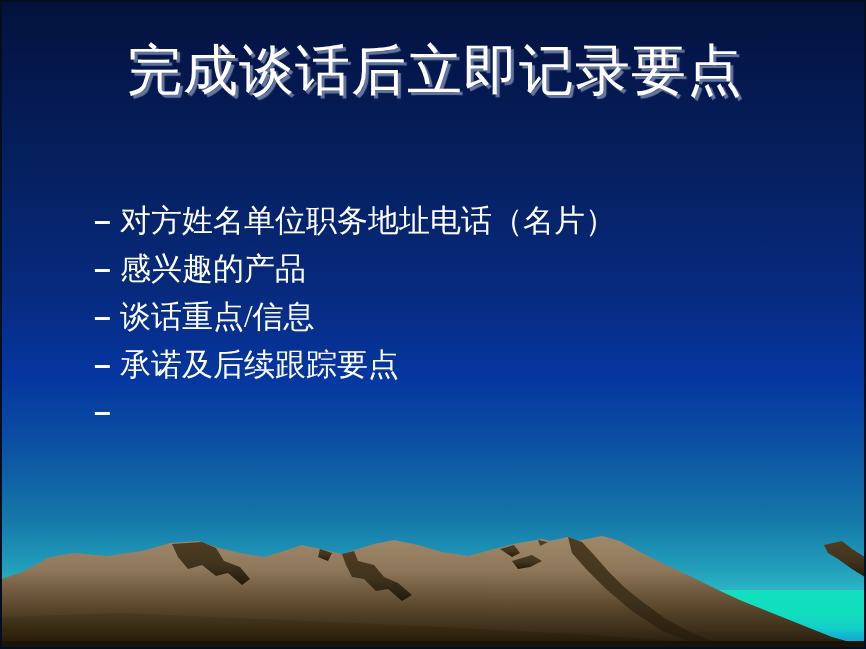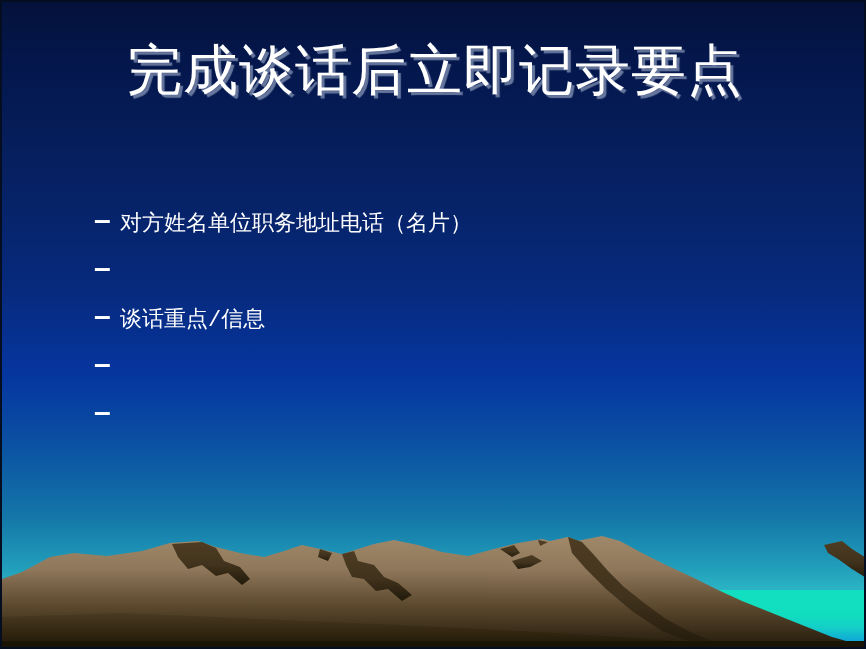--- a/index.html
+++ b/index.html
@@ -101,22 +101,22 @@
   .bullet-mark {
     flex: 0 0 auto;
     width: 26px;
     font-family: "Liberation Sans", sans-serif;
     font-size: 30px;
     font-weight: bold;
     line-height: 1;
     color: #ffffff;
   }
   .bullet-text {
-    font-family: Liberation Mono, monospace;
-    font-size: 22px;
+    font-family: Liberation Serif, serif;
+    font-size: 31px;
     line-height: 1;
     color: #ffffff;
     white-space: nowrap;
   }
 </style>
 </head>
 <body>
 
 <div id="slide">
 
@@ -198,29 +198,31 @@
 
   <div class="body-list">
 
     <div class="bullet-row">
       <span class="bullet-mark">–</span>
       <span class="bullet-text">对方姓名单位职务地址电话（名片）</span>
     </div>
 
     <div class="bullet-row">
       <span class="bullet-mark">–</span>
+      <span class="bullet-text">感兴趣的产品</span>
     </div>
 
     <div class="bullet-row">
       <span class="bullet-mark">–</span>
       <span class="bullet-text">谈话重点/信息</span>
     </div>
 
     <div class="bullet-row">
       <span class="bullet-mark">–</span>
+      <span class="bullet-text">承诺及后续跟踪要点</span>
     </div>
 
     <div class="bullet-row">
       <span class="bullet-mark">–</span>
     </div>
 
   </div>
 </div>
 
 </body></html>

